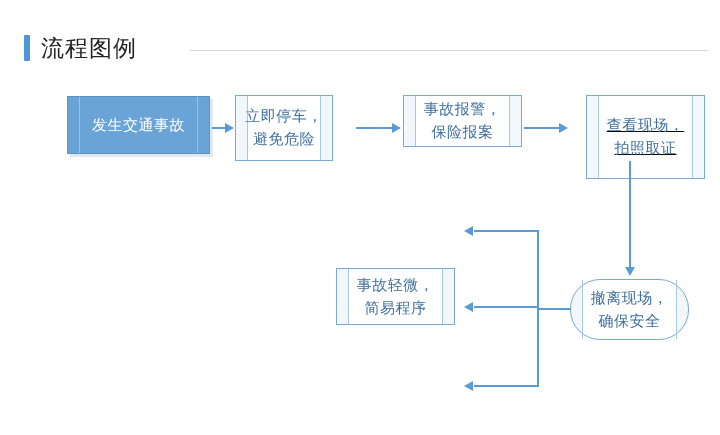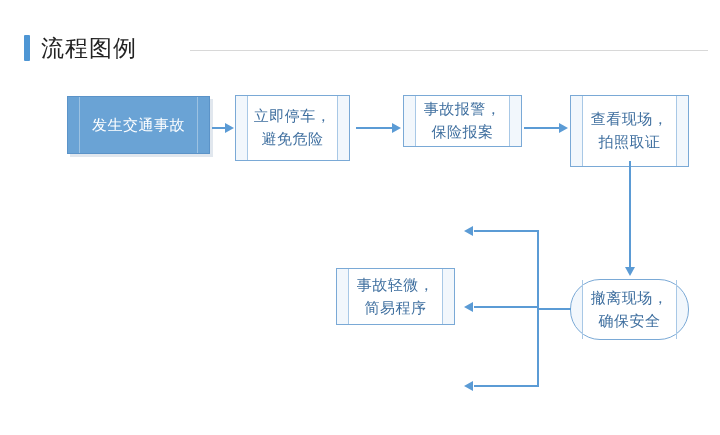--- a/index.html
+++ b/index.html
@@ -88,35 +88,35 @@
     <div class="title-text">流程图例</div>
     <div class="title-rule"></div>
   </div>
 
   <div class="node filled" style="left:67px;top:88px;width:143px;height:58px;">
     <div class="rule-l"></div>
     <div class="rule-r"></div>
     <div class="label">发生交通事故</div>
   </div>
 
-  <div class="node plain" style="left:235px;top:87px;width:115px;height:66px;">
+  <div class="node plain" style="left:235px;top:87px;width:98px;height:66px;">
     <div class="rule-l"></div>
     <div class="rule-r"></div>
     <div class="label">立即停车，
 避免危险</div>
   </div>
 
   <div class="node plain" style="left:403px;top:87px;width:119px;height:52px;">
     <div class="rule-l"></div>
     <div class="rule-r"></div>
     <div class="label">事故报警，
 保险报案</div>
   </div>
 
-  <div class="node plain" style="left:570px;top:87px;width:119px;height:72px;">
+  <div class="node plain" style="left:586px;top:87px;width:119px;height:84px;text-decoration:underline;">
     <div class="rule-l"></div>
     <div class="rule-r"></div>
     <div class="label">查看现场，
 拍照取证</div>
   </div>
 
   <div class="node plain" style="left:570px;top:271px;width:119px;height:61px;border-radius:30px;">
     <div class="rule-l"></div>
     <div class="rule-r"></div>
     <div class="label">撤离现场，

